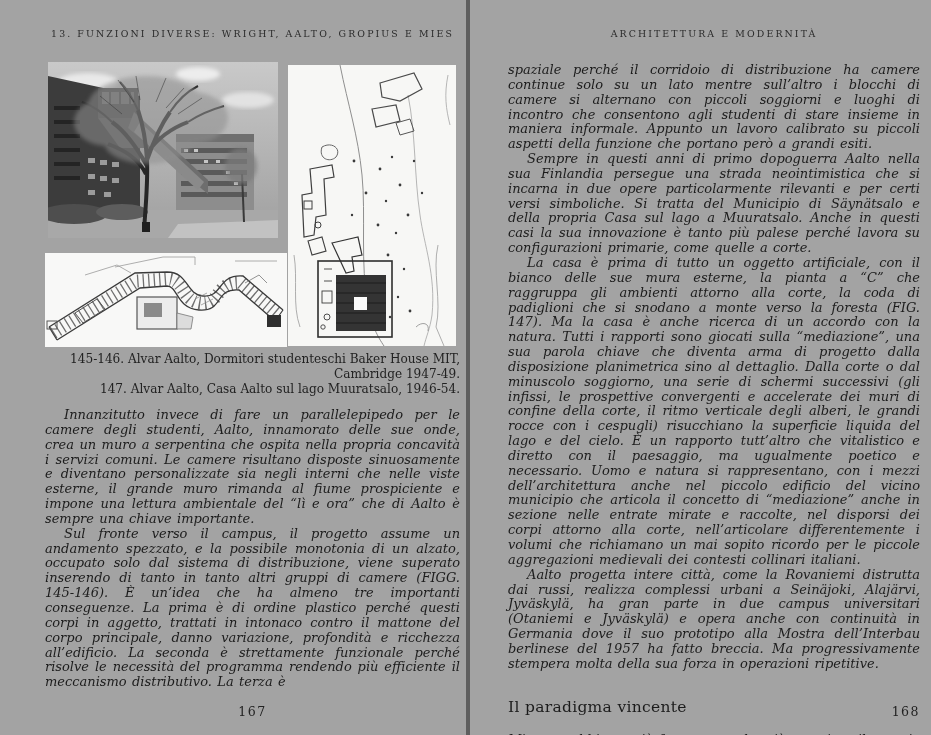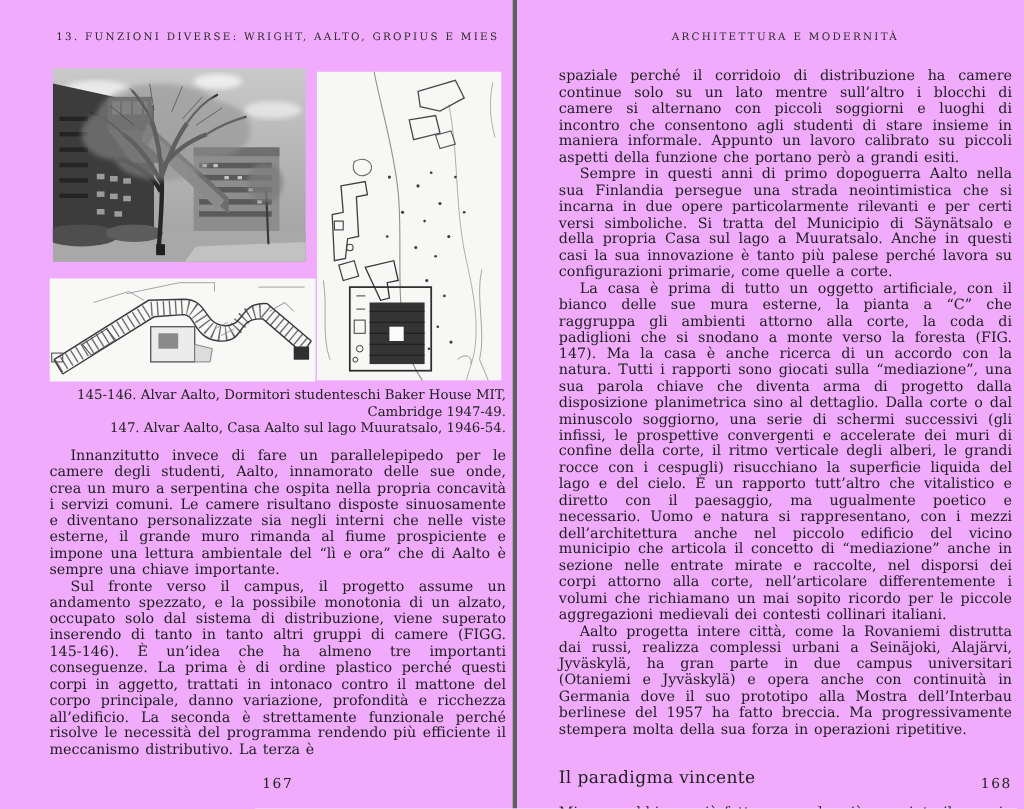--- a/index.html
+++ b/index.html
@@ -1,21 +1,21 @@
 <!DOCTYPE html>
 <html><head>
 <meta charset="utf-8">
 <style>
   html,body{margin:0;padding:0;}
   body{
     width:931px;height:735px;position:relative;overflow:hidden;
     background:#ffffff;color:#1c1c1c;
     font-family:"DejaVu Serif","Liberation Serif",serif;
   }
-  .page{position:absolute;top:0;height:735px;background:#f0abfc;}
+  .page{position:absolute;top:0;height:735px;background:#a3a3a3;}
   .page-left{left:0;width:466px;}
   .page-right{left:470px;width:472px;}
   .gutter{position:absolute;left:466px;top:0;width:4px;height:735px;background:#5e5e5e;}
 
   .running-head{
     position:absolute;top:28px;left:45px;width:415px;
     font-size:9.4px;letter-spacing:2.1px;text-align:center;
     color:#2a2a2a;white-space:nowrap;
   }
   .running-head.rh-right{left:38px;width:412px;}
@@ -27,21 +27,21 @@
   .fig-plan{left:0;top:191px;width:242px;height:94px;}
   .fig svg{display:block;width:100%;height:100%;}
 
   .left-text{position:absolute;top:352px;left:45px;width:415px;}
   .captions p{
     margin:0;font-size:12.1px;line-height:15px;text-align:right;color:#222;
   }
   .bodycopy{margin-top:11px;}
   .bodycopy p, .page-right .bodycopy p{
     margin:0;font-size:13px;line-height:14.85px;text-align:justify;
-    color:#1c1c1c;word-spacing:1.2px;
+    color:#1c1c1c;word-spacing:1.2px;font-style:italic;
   }
   .indent{text-indent:19px;}
 
   .right-text{position:absolute;top:63px;left:38px;width:412px;}
 
   .section-heading{
     margin:26px 0 17px 0;font-size:15.5px;text-align:left;color:#1c1c1c;
     font-weight:normal;letter-spacing:0.3px;
   }
 

